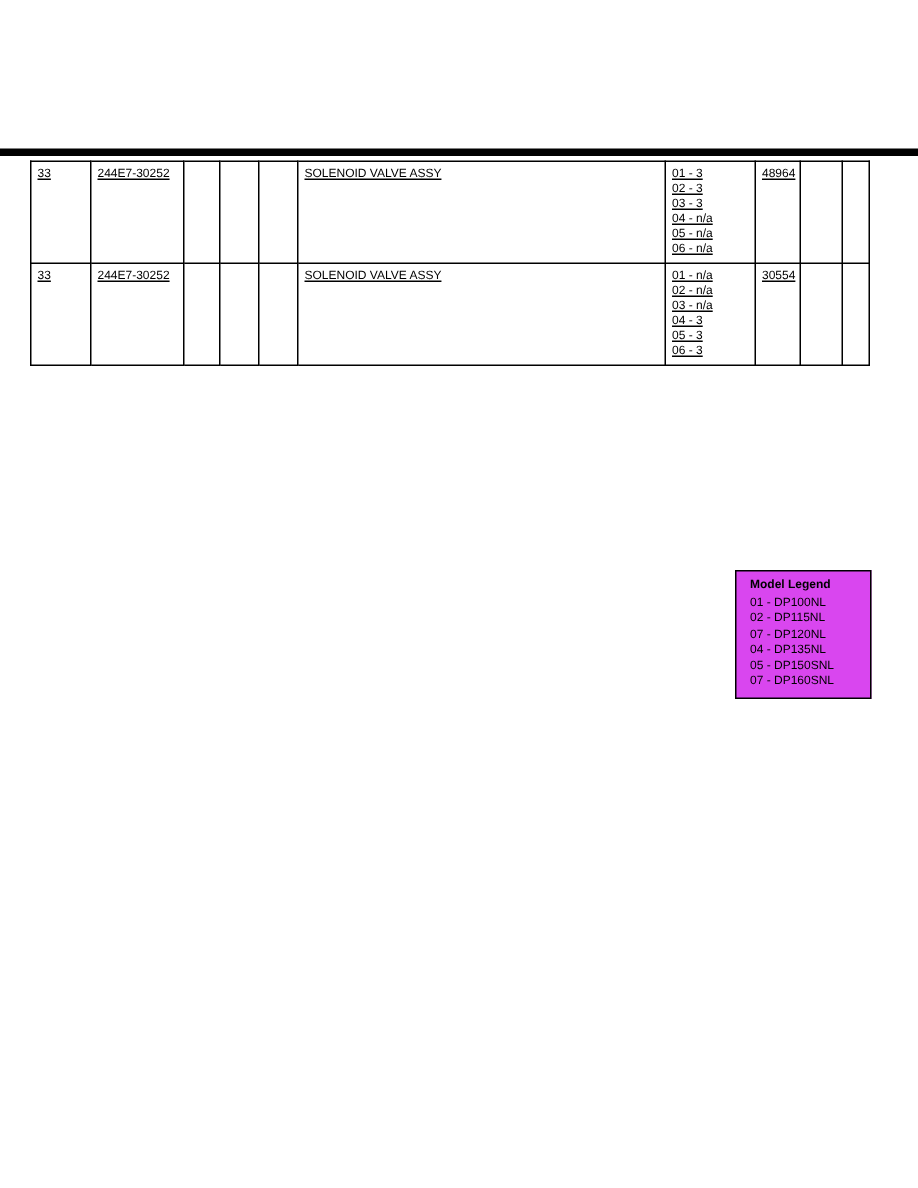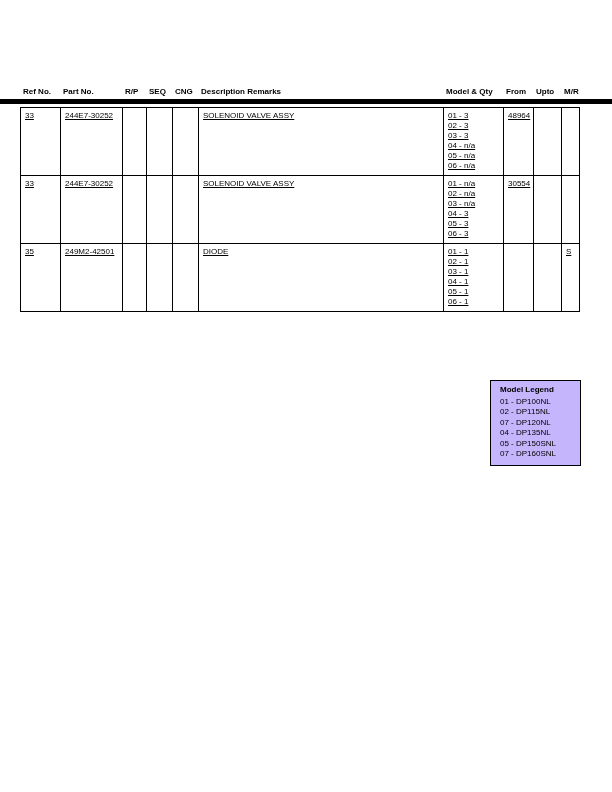--- a/index.html
+++ b/index.html
@@ -55,44 +55,32 @@
     overflow: hidden;
     text-decoration: underline;
   }
   td.qty-cell { white-space: pre-line; margin-left: 26px; }
 
   .legend {
     position: absolute; left: 490px; top: 380px; width: 91px;
     border: 1px solid #000000;
     padding: 4px 4px 5px 9px;
     font-size: 8px; line-height: 1.32;
-    background: #c4b5fd;
+    background: #d946ef;
   }
   .legend-title { font-weight: bold; margin-bottom: 1px; }
   .legend-item { }
 </style>
 </head>
 <body>
 
 <div class="page">
 
 
 
-  <div class="col-headers">
-    <div class="hc w-ref">Ref No.</div>
-    <div class="hc w-part">Part No.</div>
-    <div class="hc w-rp">R/P</div>
-    <div class="hc w-seq">SEQ</div>
-    <div class="hc w-cng">CNG</div>
-    <div class="hc w-desc">Description Remarks</div>
-    <div class="hc w-mq">Model &amp; Qty</div>
-    <div class="hc w-from">From</div>
-    <div class="hc w-upto">Upto</div>
-    <div class="hc w-mr">M/R</div>
-  </div>
 
   <div class="thick-rule"></div>
 
   <table class="parts">
     <colgroup>
       <col class="w-ref">
         <col class="w-part">
         <col class="w-rp">
         <col class="w-seq">
         <col class="w-cng">
@@ -130,37 +118,20 @@
         <td class="qty-cell">01 - n/a
 02 - n/a
 03 - n/a
 04 - 3
 05 - 3
 06 - 3</td>
         <td>30554</td>
         <td></td>
         <td></td>
       </tr>
-      <tr>
-        <td>35</td>
-        <td>249M2-42501</td>
-        <td></td>
-        <td></td>
-        <td></td>
-        <td>DIODE</td>
-        <td class="qty-cell">01 - 1
-02 - 1
-03 - 1
-04 - 1
-05 - 1
-06 - 1</td>
-        <td></td>
-        <td></td>
-        <td>S</td>
-      </tr>
     </tbody>
   </table>
 
   <div class="legend">
     <div class="legend-title">Model Legend</div>
     <div class="legend-item">01 - DP100NL</div>
     <div class="legend-item">02 - DP115NL</div>
     <div class="legend-item">07 - DP120NL</div>
     <div class="legend-item">04 - DP135NL</div>
     <div class="legend-item">05 - DP150SNL</div>

